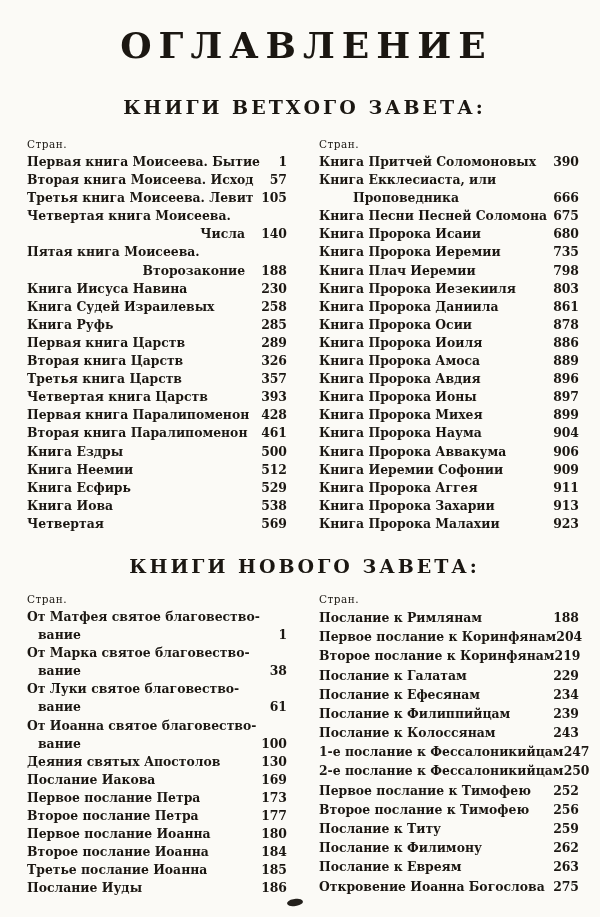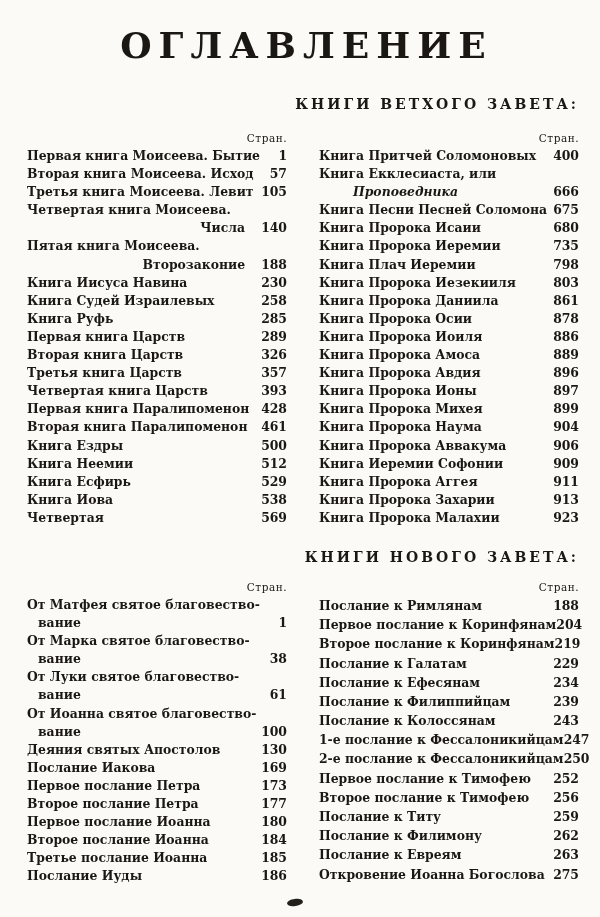--- a/index.html
+++ b/index.html
@@ -15,33 +15,33 @@
     padding:24px 21px 0 27px;
   }
   .title {
     text-align:center;
     font-size:36px;
     letter-spacing:7px;
     padding-left:7px;
     font-weight:700;
   }
   .section-heading {
-    text-align:right;
-    font-size:14px;
+    text-align:center;
+    font-size:19px;
     letter-spacing:3px;
     padding-left:3px;
     font-weight:700;
     white-space:nowrap;
   }
   .section-ot .section-heading { margin-top:30px; }
   .section-nt .section-heading { margin-top:22px; }
   .cols { display:flex; gap:32px; }
   .column { flex:1 1 0; min-width:0; }
   .stran {
-    text-align:right;
+    text-align:left;
     font-size:10.5px;
     font-weight:400;
     letter-spacing:0.5px;
     margin-top:20px;
     margin-bottom:3px;
   }
   .section-nt .stran { margin-top:16px; }
   .toc-row {
     display:flex;
     align-items:baseline;
@@ -50,21 +50,21 @@
     line-height:18.1px;
     white-space:nowrap;
   }
   .section-nt .column:last-child .toc-row { height:19.2px; line-height:19.2px; }
   .toc-row .t { }
   .toc-row .p { margin-left:auto; text-align:right; }
   
   .toc-row.cr .t { margin-left:auto; margin-right:16px; }
   .toc-row.cr .p { margin-left:0; }
   
-  .toc-row.ci .t { padding-left:34px;font-style:italic; }
+  .toc-row.ci .t { padding-left:34px; }
   
   .toc-row.cw .t { padding-left:11px; }
   .artifact {
     position:absolute;
     left:287px; top:899px;
     width:16px; height:7px;
     background:#23201c;
     border-radius:50% / 60%;
     transform:rotate(-8deg);
   }
@@ -166,21 +166,21 @@
               <span class="t">Четвертая</span>
               <span class="p">569</span>
             </div>
           </div>
       </div>
       <div class="column">
         <div class="stran">Стран.</div>
         <div class="rows">
             <div class="toc-row">
               <span class="t">Книга Притчей Соломоновых</span>
-              <span class="p">400</span>
+              <span class="p">390</span>
             </div>
             <div class="toc-row">
               <span class="t">Книга Екклесиаста, или</span>
               <span class="p"></span>
             </div>
             <div class="toc-row ci">
               <span class="t">Проповедника</span>
               <span class="p">666</span>
             </div>
             <div class="toc-row">

